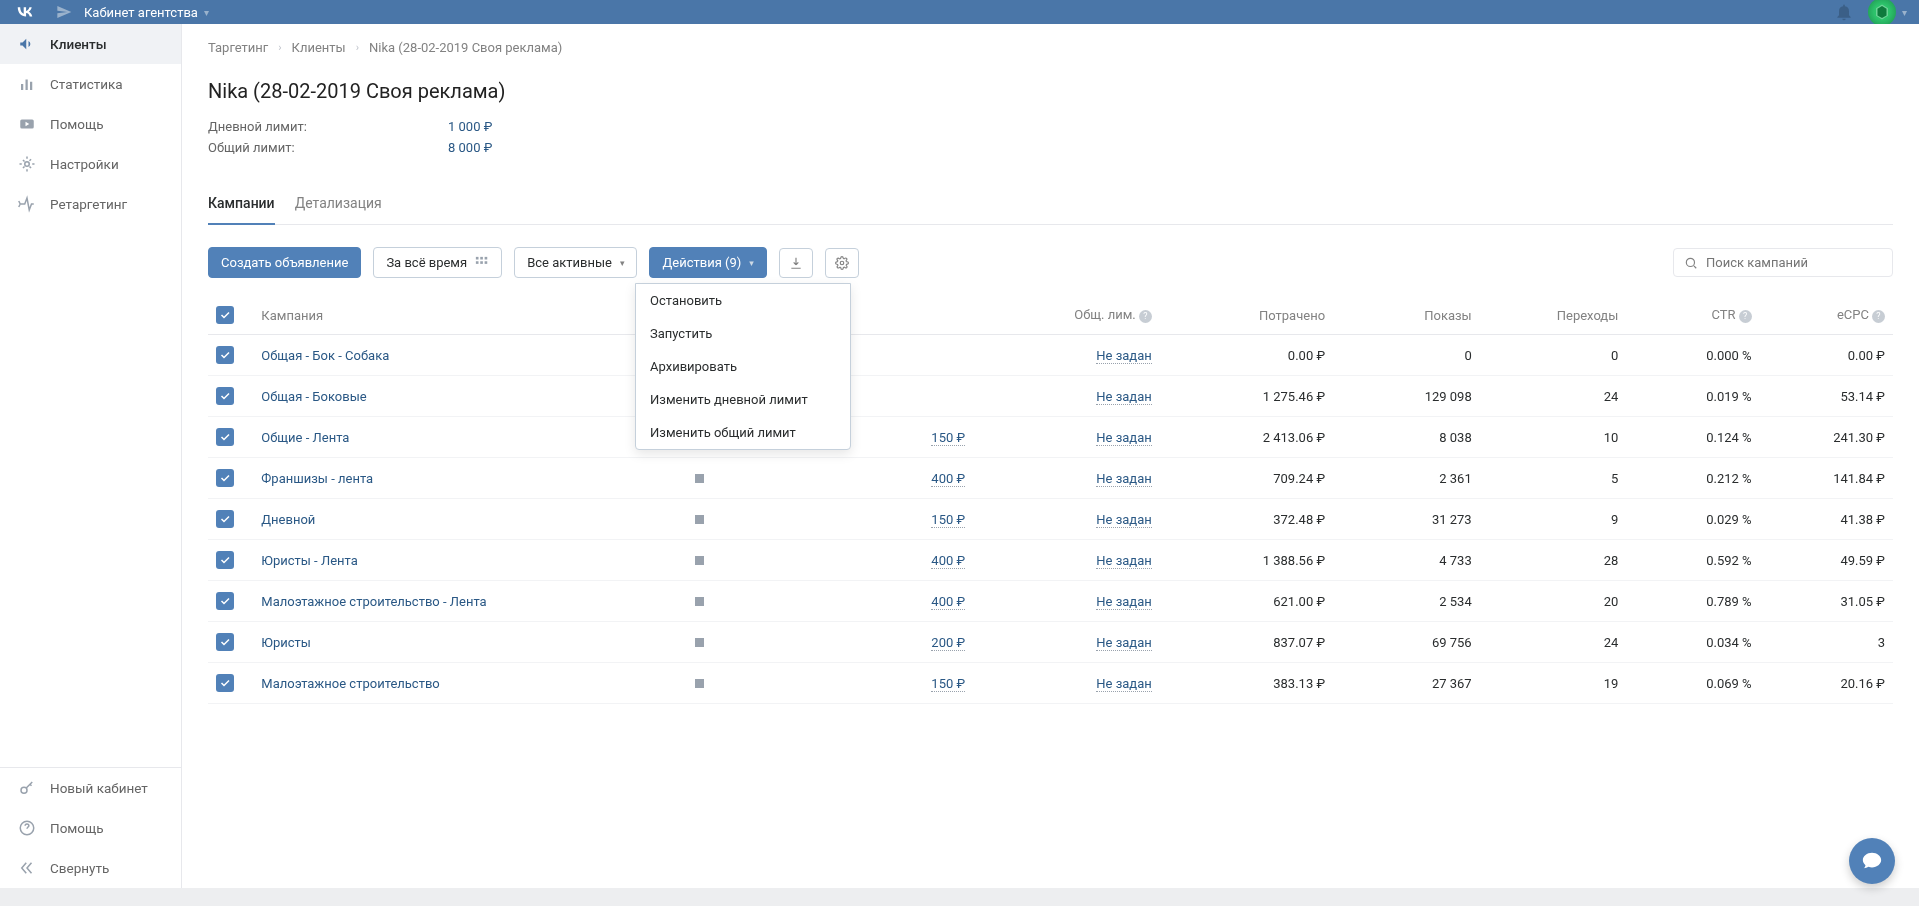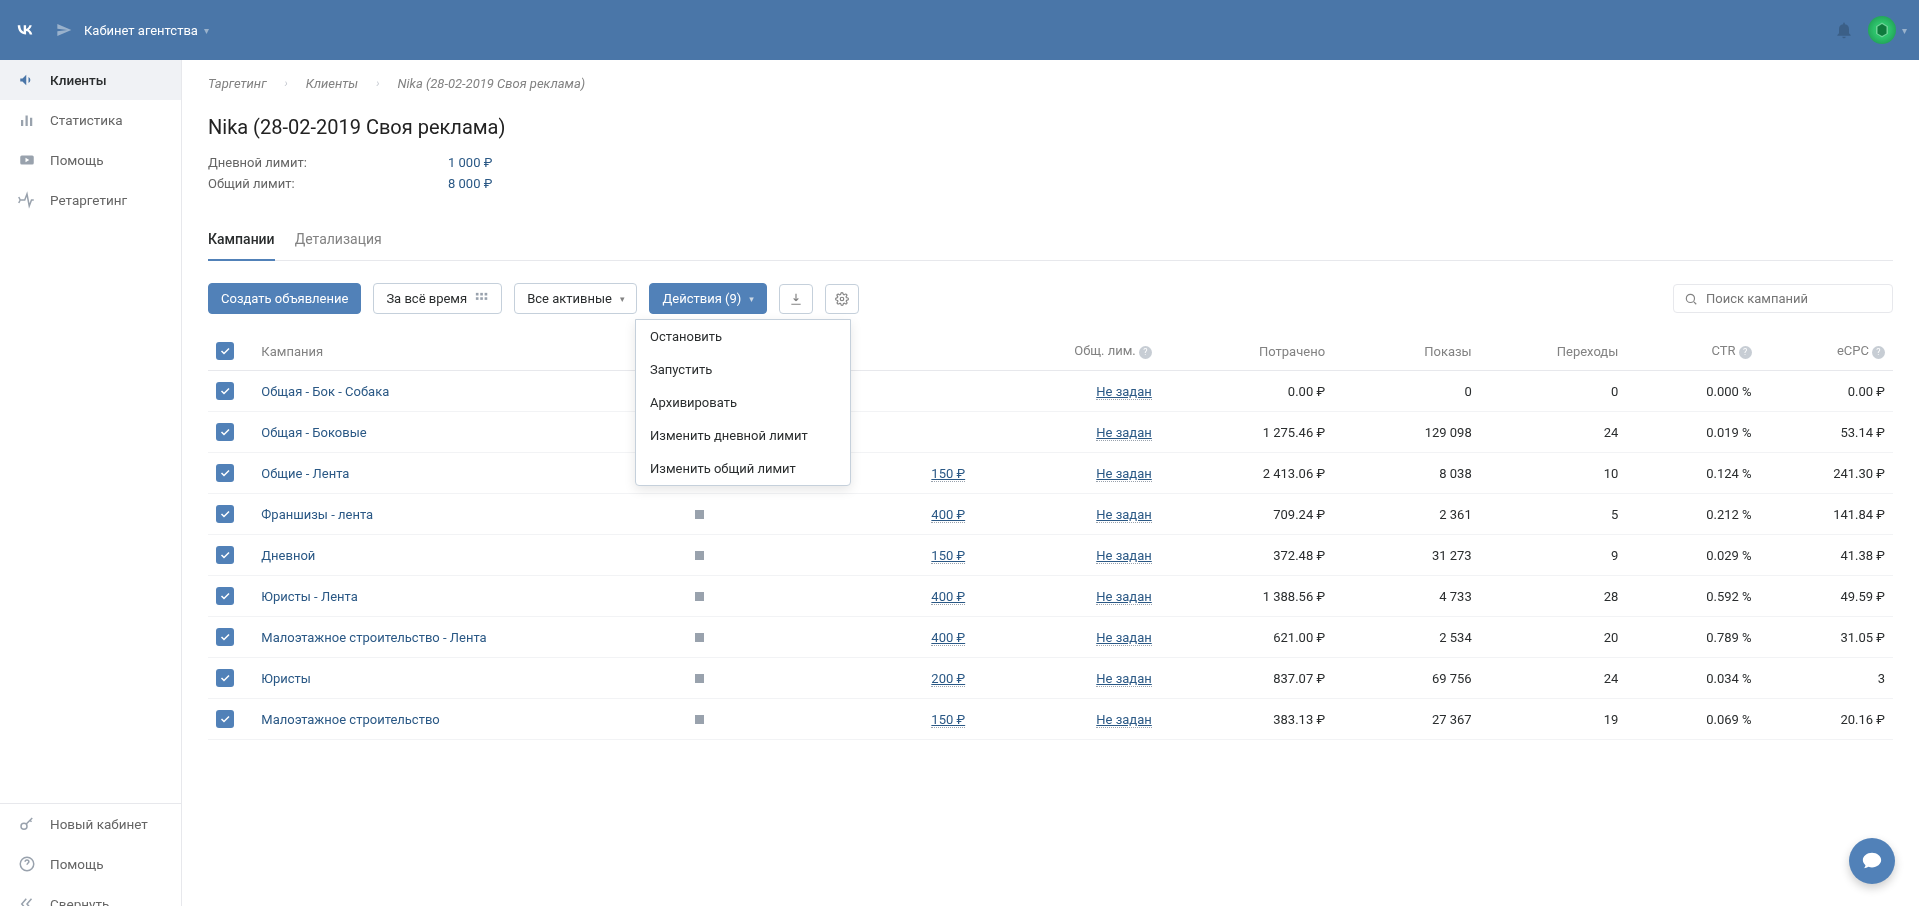--- a/index.html
+++ b/index.html
@@ -1,38 +1,38 @@
 <!DOCTYPE html>
 <html><head>
 <meta charset="utf-8">
 <style>
 * { margin: 0; padding: 0; box-sizing: border-box; font-family: -apple-system, BlinkMacSystemFont, "Segoe UI", Roboto, Arial, sans-serif; }
 body { background: #edeef0; color: #2a2d2e; font-size: 13px; }
-.topbar { background: #4a76a8; height: 60px; display: flex; align-items: center; padding: 0 12px; color: #fff; }
+.topbar { background: #4a76a8; height: 24px; display: flex; align-items: center; padding: 0 12px; color: #fff; }
 .topbar .logo svg { fill: #fff; }
 .topbar .send-icon { margin-left: 18px; color: #9ab2cc; display: flex; }
 .topbar .cabinet { margin-left: 12px; cursor: pointer; display: flex; align-items: center; gap: 6px; font-size: 13px; color: #fff; }
 .topbar .cabinet .chev { color: #9ab2cc; font-size: 10px; }
 .topbar .spacer { flex: 1; }
 .topbar .bell { color: #3b5f87; display: flex; cursor: pointer; }
 .topbar .avatar { width: 28px; height: 28px; border-radius: 50%; background: radial-gradient(circle,#2dc26b 40%,#1a8c4a 100%); margin-left: 14px; cursor: pointer; display:flex; align-items:center; justify-content:center;}
 .topbar .avatar svg{width:18px;height:18px;}
 .topbar .avchev { color: #9ab2cc; margin-left: 6px; font-size: 10px; }
 
 .layout { display: flex; height: calc(906px - 42px); background:#fff; }
 .sidebar { width: 182px; background: #fff; border-right: 1px solid #e7e8ec; display: flex; flex-direction: column; }
 .side-item { display: flex; align-items: center; gap: 14px; padding: 11px 18px; color: #656565; cursor: pointer; font-size: 13.5px; }
 .side-item.active { background: #f0f2f5; color: #2a2d2e; font-weight: 500; }
 .side-item .ic { width: 18px; height: 18px; display: flex; align-items: center; justify-content: center; color: #99a2ad; }
 .side-item.active .ic { color: #4a76a8; }
 .side-spacer { flex: 1; }
 .side-bottom { border-top: 1px solid #e7e8ec; }
 
 .main { flex: 1; padding: 16px 26px 0 26px; background:#fff; overflow: hidden; position: relative;}
-.breadcrumb { display: flex; align-items: center; gap: 18px; font-size: 13px; color: #828282; margin-bottom: 24px; font-style: italic; }
+.breadcrumb { display: flex; align-items: center; gap: 10px; font-size: 13px; color: #828282; margin-bottom: 24px; }
 .breadcrumb .bc { cursor: pointer; }
 .breadcrumb .bc.link { color: #828282; }
 .breadcrumb .sep { color: #c0c4cc; font-size: 11px; }
 .page-title { font-size: 20px; font-weight: 400; color: #222; margin-bottom: 16px; }
 .limits { display: grid; grid-template-columns: 240px 120px; row-gap: 6px; font-size: 13px; color: #656565; margin-bottom: 40px; }
 .limits .lv { color: #2a5885; }
 
 .tabs { display: flex; gap: 20px; border-bottom: 1px solid #e7e8ec; margin-bottom: 22px; }
 .tab { padding: 0 0 12px 0; cursor: pointer; font-size: 14px; color: #828282; }
 .tab.active { color: #2a2d2e; font-weight: 500; border-bottom: 2px solid #5181b8; margin-bottom:-1px;}
@@ -52,21 +52,21 @@
 
 .table { width: 100%; border-collapse: collapse; }
 .table th { text-align: left; font-weight: 400; color: #828282; font-size: 13px; padding: 10px 8px; border-bottom: 1px solid #e7e8ec; white-space: nowrap;}
 .table th.r, .table td.r { text-align: right; }
 .table td { padding: 11px 8px; font-size: 13px; border-bottom: 1px solid #f2f3f5; white-space: nowrap;}
 .table .cname { color: #2a5885; cursor: pointer; }
 .chk { width: 18px; height: 18px; border-radius: 3px; background: #5181b8; display: inline-flex; align-items: center; justify-content: center; cursor: pointer; }
 .chk svg { width: 12px; height: 12px; }
 .status-sq { width: 9px; height: 9px; background: #99a2ad; display: inline-block; }
 .status-play { width: 0; height: 0; border-left: 9px solid #4bb34b; border-top: 5px solid transparent; border-bottom: 5px solid transparent; display: inline-block; }
-.dl, .nz { color: #2a5885; border-bottom: 1px dotted #99a2ad; cursor: pointer; text-decoration: underline; }
+.dl, .nz { color: #2a5885; border-bottom: 1px dotted #99a2ad; cursor: pointer; }
 .help-ic { display:inline-flex; width:13px; height:13px; border-radius:50%; background:#c7cdd4; color:#fff; align-items:center; justify-content:center; font-size:9px; margin-left:3px; cursor:help;}
 
 .fab { position: fixed; right: 24px; bottom: 22px; width: 46px; height: 46px; border-radius: 50%; background: #5181b8; display: flex; align-items: center; justify-content: center; box-shadow: 0 4px 10px rgba(0,0,0,.2); cursor: pointer; }
 .fab svg { fill: #fff; }
 </style>
 </head>
 <body>
 
 <div class="topbar">
   <span class="logo">
@@ -124,20 +124,29 @@
             <svg width="18" height="18" viewBox="0 0 24 24" fill="currentColor">
               <rect x="3" y="6" width="18" height="12" rx="2"></rect>
               <path fill="#fff" d="M10 9l5 3-5 3z"></path>
             </svg>
           </span>
           <span>Помощь</span>
         </div>
         <div class="side-item">
           <span class="ic">
             <svg width="18" height="18" viewBox="0 0 24 24" fill="none" stroke="currentColor" stroke-width="2">
+              <circle cx="12" cy="12" r="3"></circle>
+              <path d="M12 2v3m0 14v3m10-10h-3M5 12H2m15.4-6.4l-2.1 2.1M8.7 15.3l-2.1 2.1m10.8 0l-2.1-2.1M8.7 8.7L6.6 6.6"></path>
+            </svg>
+          </span>
+          <span>Настройки</span>
+        </div>
+        <div class="side-item">
+          <span class="ic">
+            <svg width="18" height="18" viewBox="0 0 24 24" fill="none" stroke="currentColor" stroke-width="2">
               <path d="M3 12h6l3-8 3 16 3-8h3M3 12l-2 4m2-4l-2-4"></path>
             </svg>
           </span>
           <span>Ретаргетинг</span>
         </div>
       </div>
     <div class="side-spacer"></div>
     <div class="side-bottom" id="side-bottom">
         <div class="side-item">
           <span class="ic">

